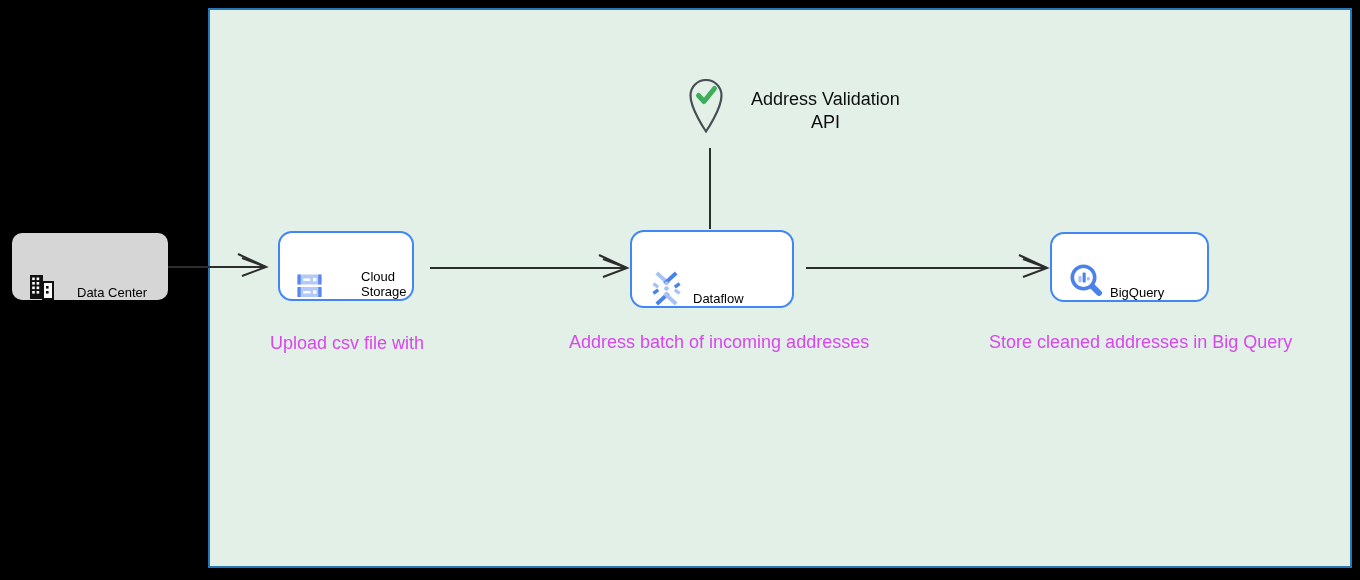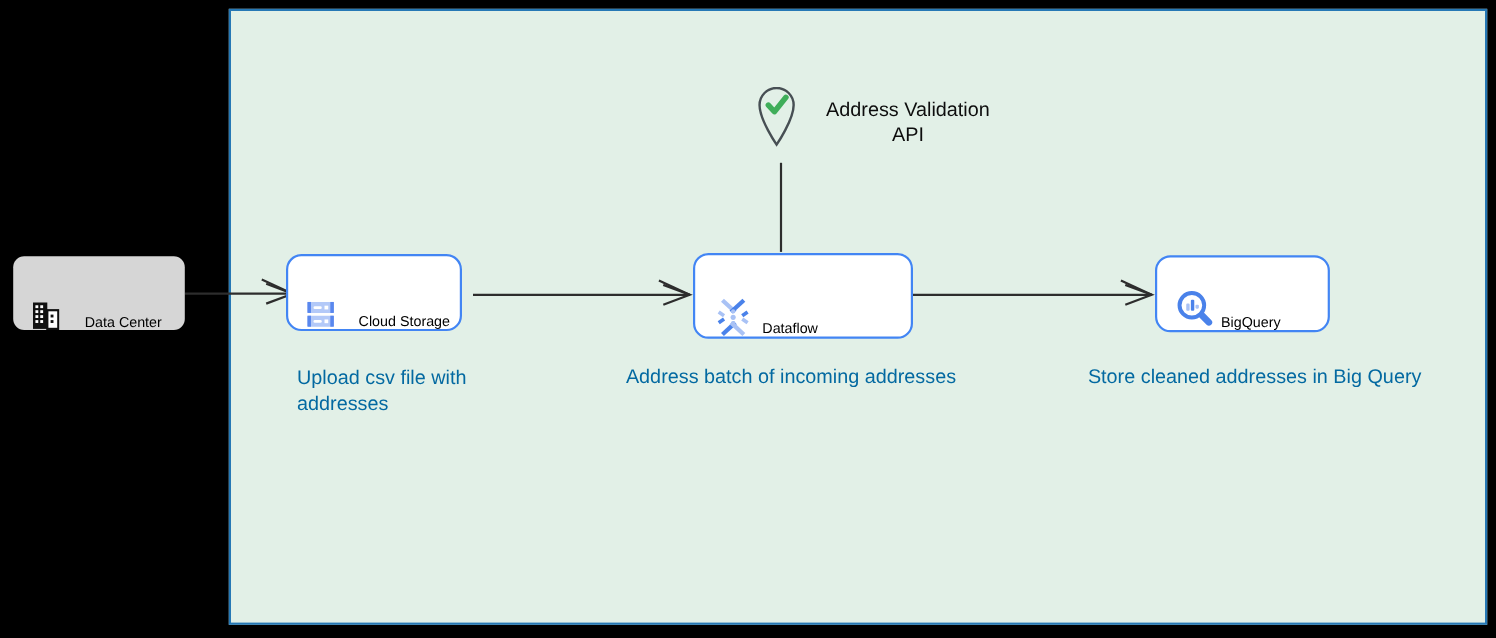--- a/index.html
+++ b/index.html
@@ -18,40 +18,40 @@
     position:absolute; left:0; top:0; width:1360px; height:580px;
     pointer-events:none;
   }
   .node {
     position:absolute; display:flex; align-items:flex-end;
     background:#ffffff; border:2px solid #4285f4; border-radius:14px;
     padding-left:17px;
   }
   .node .icon { flex:0 0 auto; display:flex; align-items:center; justify-content:center; }
   .node .label { color:#000; font-size:13px; }
-  .node-cloud-storage { left:260px; top:231px; width:160px; height:70px; }
+  .node-cloud-storage { left:278px; top:231px; width:136px; height:70px;gap:17px; }
   .node-cloud-storage .label { margin-left:22px; }
-  .node-dataflow { left:630px; top:230px; width:200px; height:78px; }
+  .node-dataflow { left:630px; top:230px; width:164px; height:78px; }
   .node-dataflow .label { margin-left:9px; }
   .node-bigquery { left:1050px; top:232px; width:159px; height:70px; }
   .node-bigquery .label { margin-left:7px; }
   .node-data-center {
     left:12px; top:233px; width:156px; height:67px;
     background:#d6d6d6; border:none; border-radius:10px;
   }
   .node-data-center .label { margin-left:23px; }
   .pin {
     position:absolute; left:688px; top:79px; width:36px; height:55px;
   }
   .api-label {
     position:absolute; left:751px; top:88px;
     font-size:18px; line-height:23px; color:#0d0d0d;text-align:center;
   }
   .caption {
-    position:absolute; font-size:18px; line-height:24px; color:#0369a1;
+    position:absolute; font-size:18px; line-height:24px; color:#d946ef;
   }
   .caption-upload { left:270px; top:331px; }
   .caption-process { left:569px; top:330px; }
   .caption-store { left:989px; top:330px; }
 </style>
 </head>
 <body>
 
 <div class="frame"></div>
 
@@ -160,16 +160,15 @@
     <path d="M10.5,16.5 L16,22.5 L26.5,9.5" stroke="#3fae5a" stroke-width="5" stroke-linecap="round" stroke-linejoin="round"></path>
   </svg>
 </div>
 <div class="api-label">
   <div>Address Validation</div>
   <div>API</div>
 </div>
 
 <div class="caption caption-upload">
   <div>Upload csv file with</div>
-  <div>addresses</div>
 </div>
 <div class="caption caption-process">Address batch of incoming addresses</div>
 <div class="caption caption-store">Store cleaned addresses in Big Query</div>
 
 </body></html>

